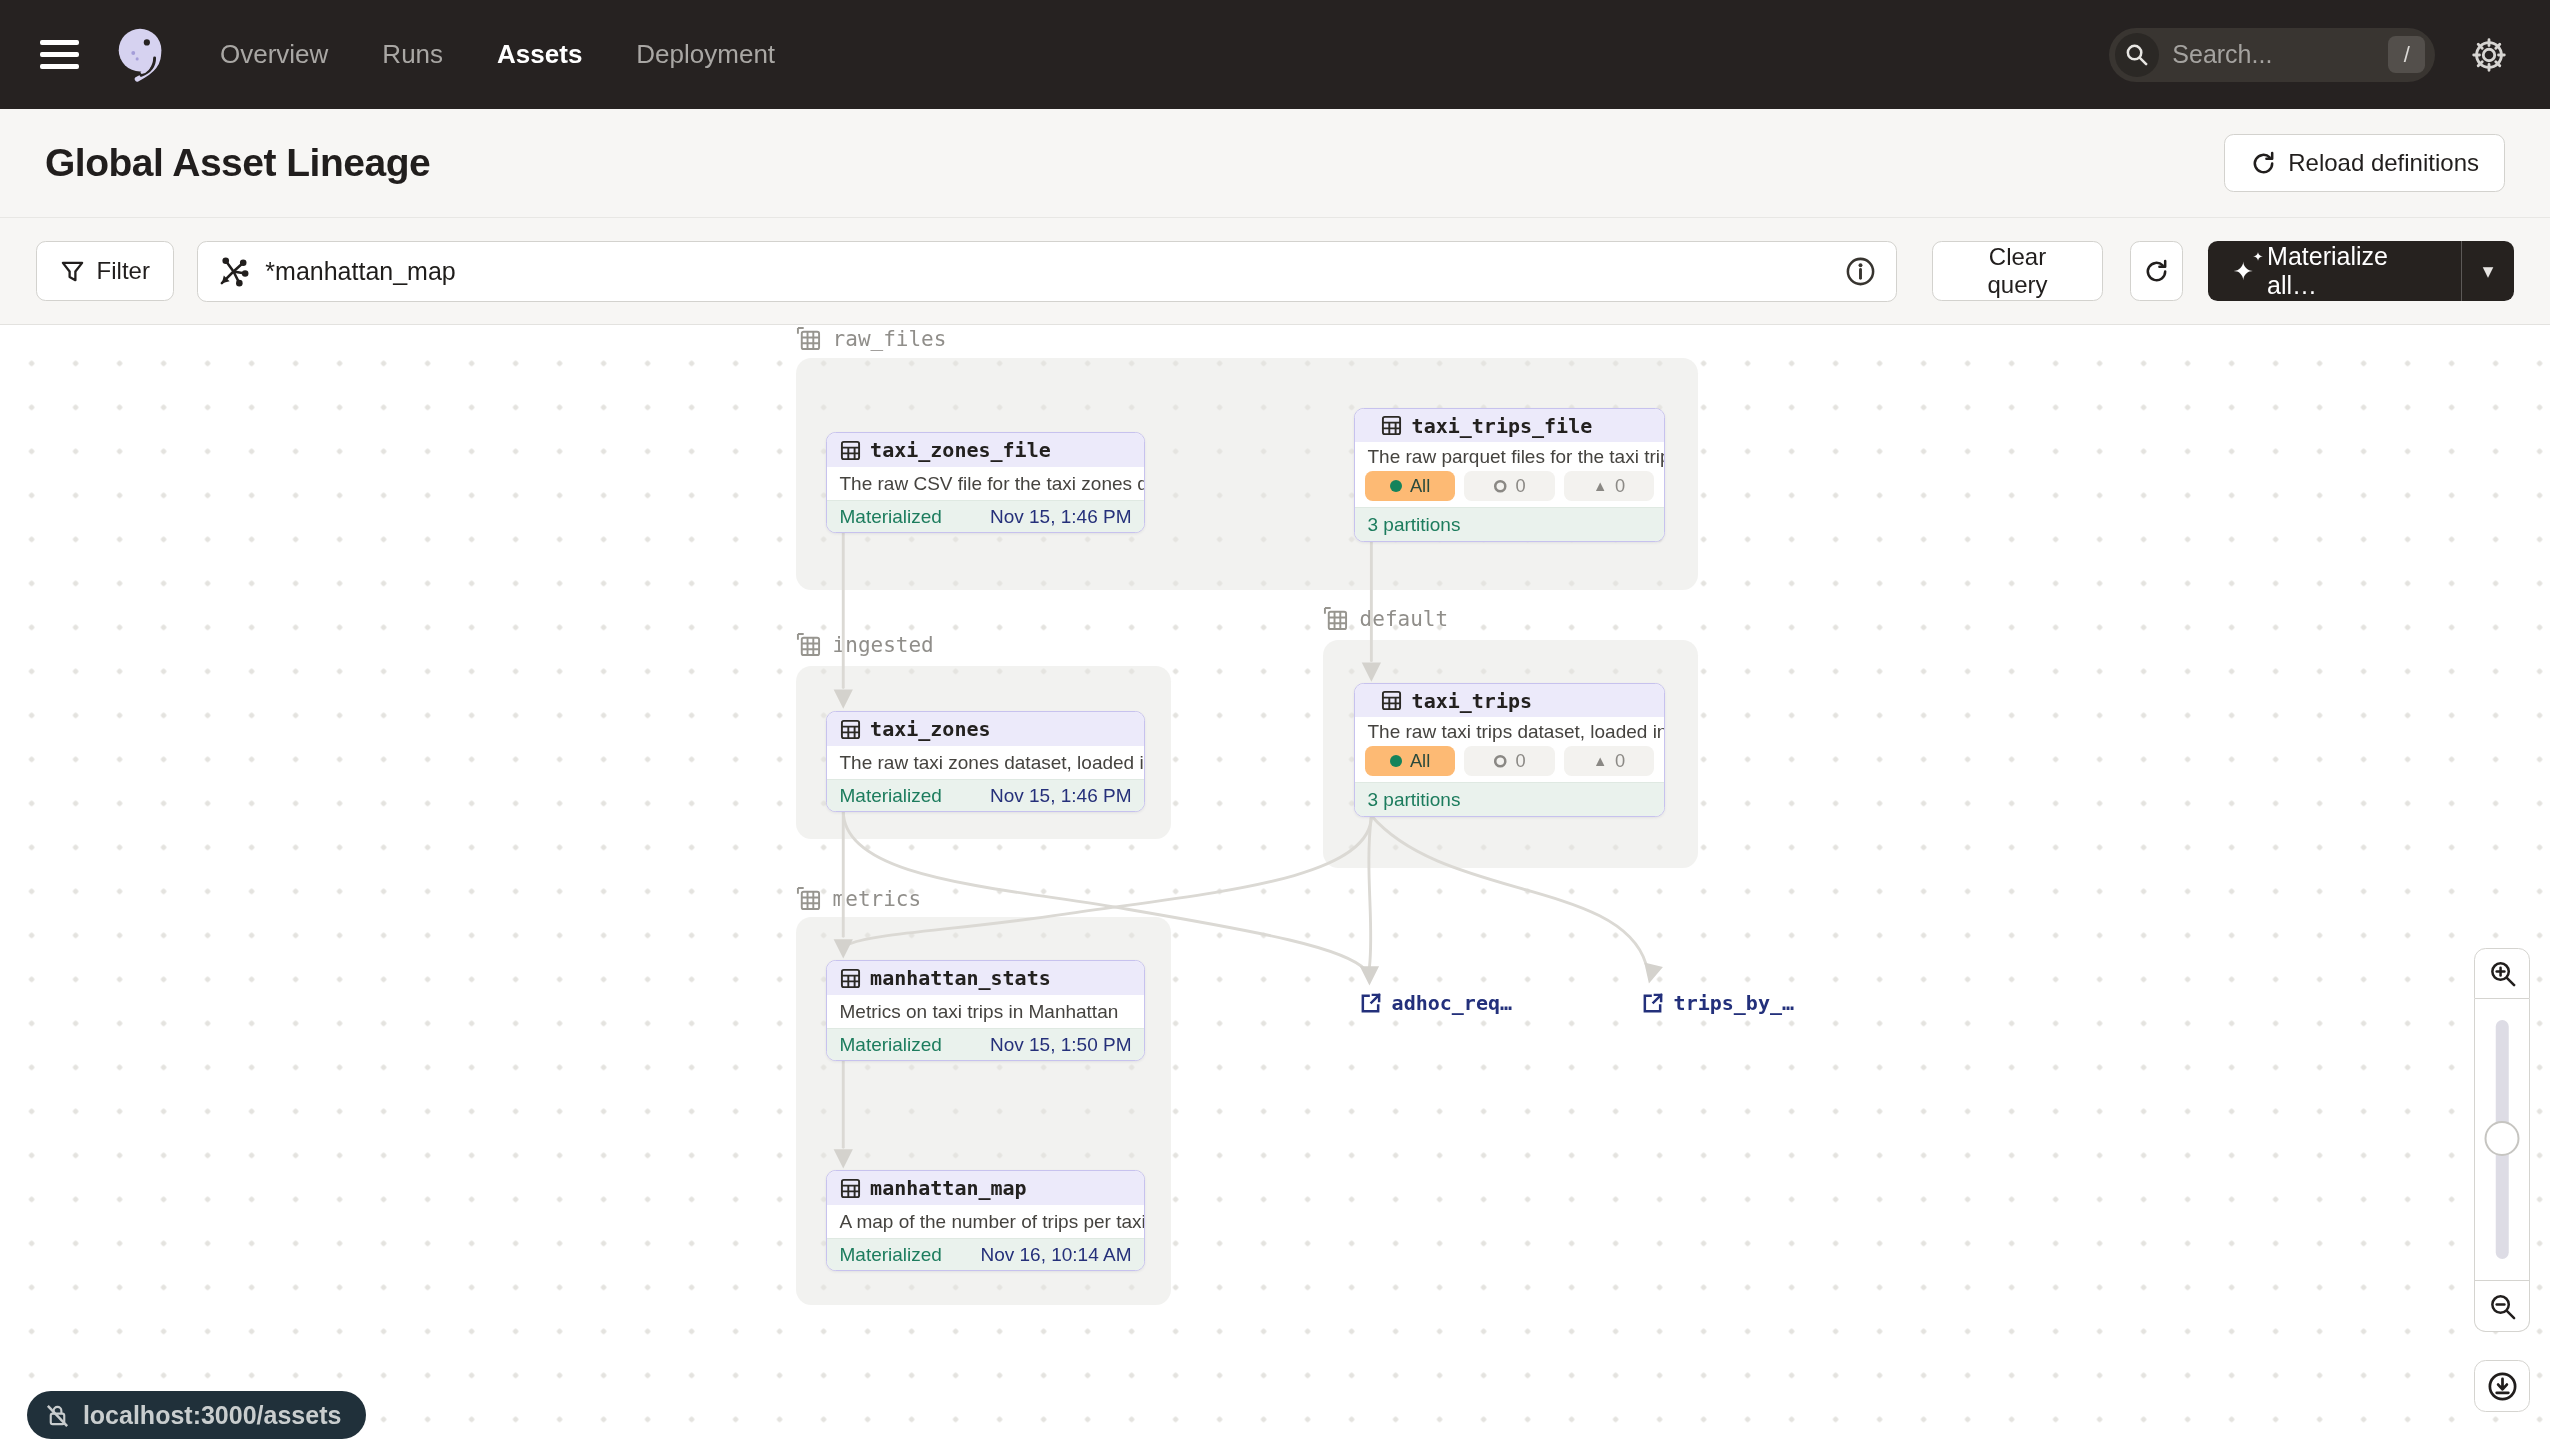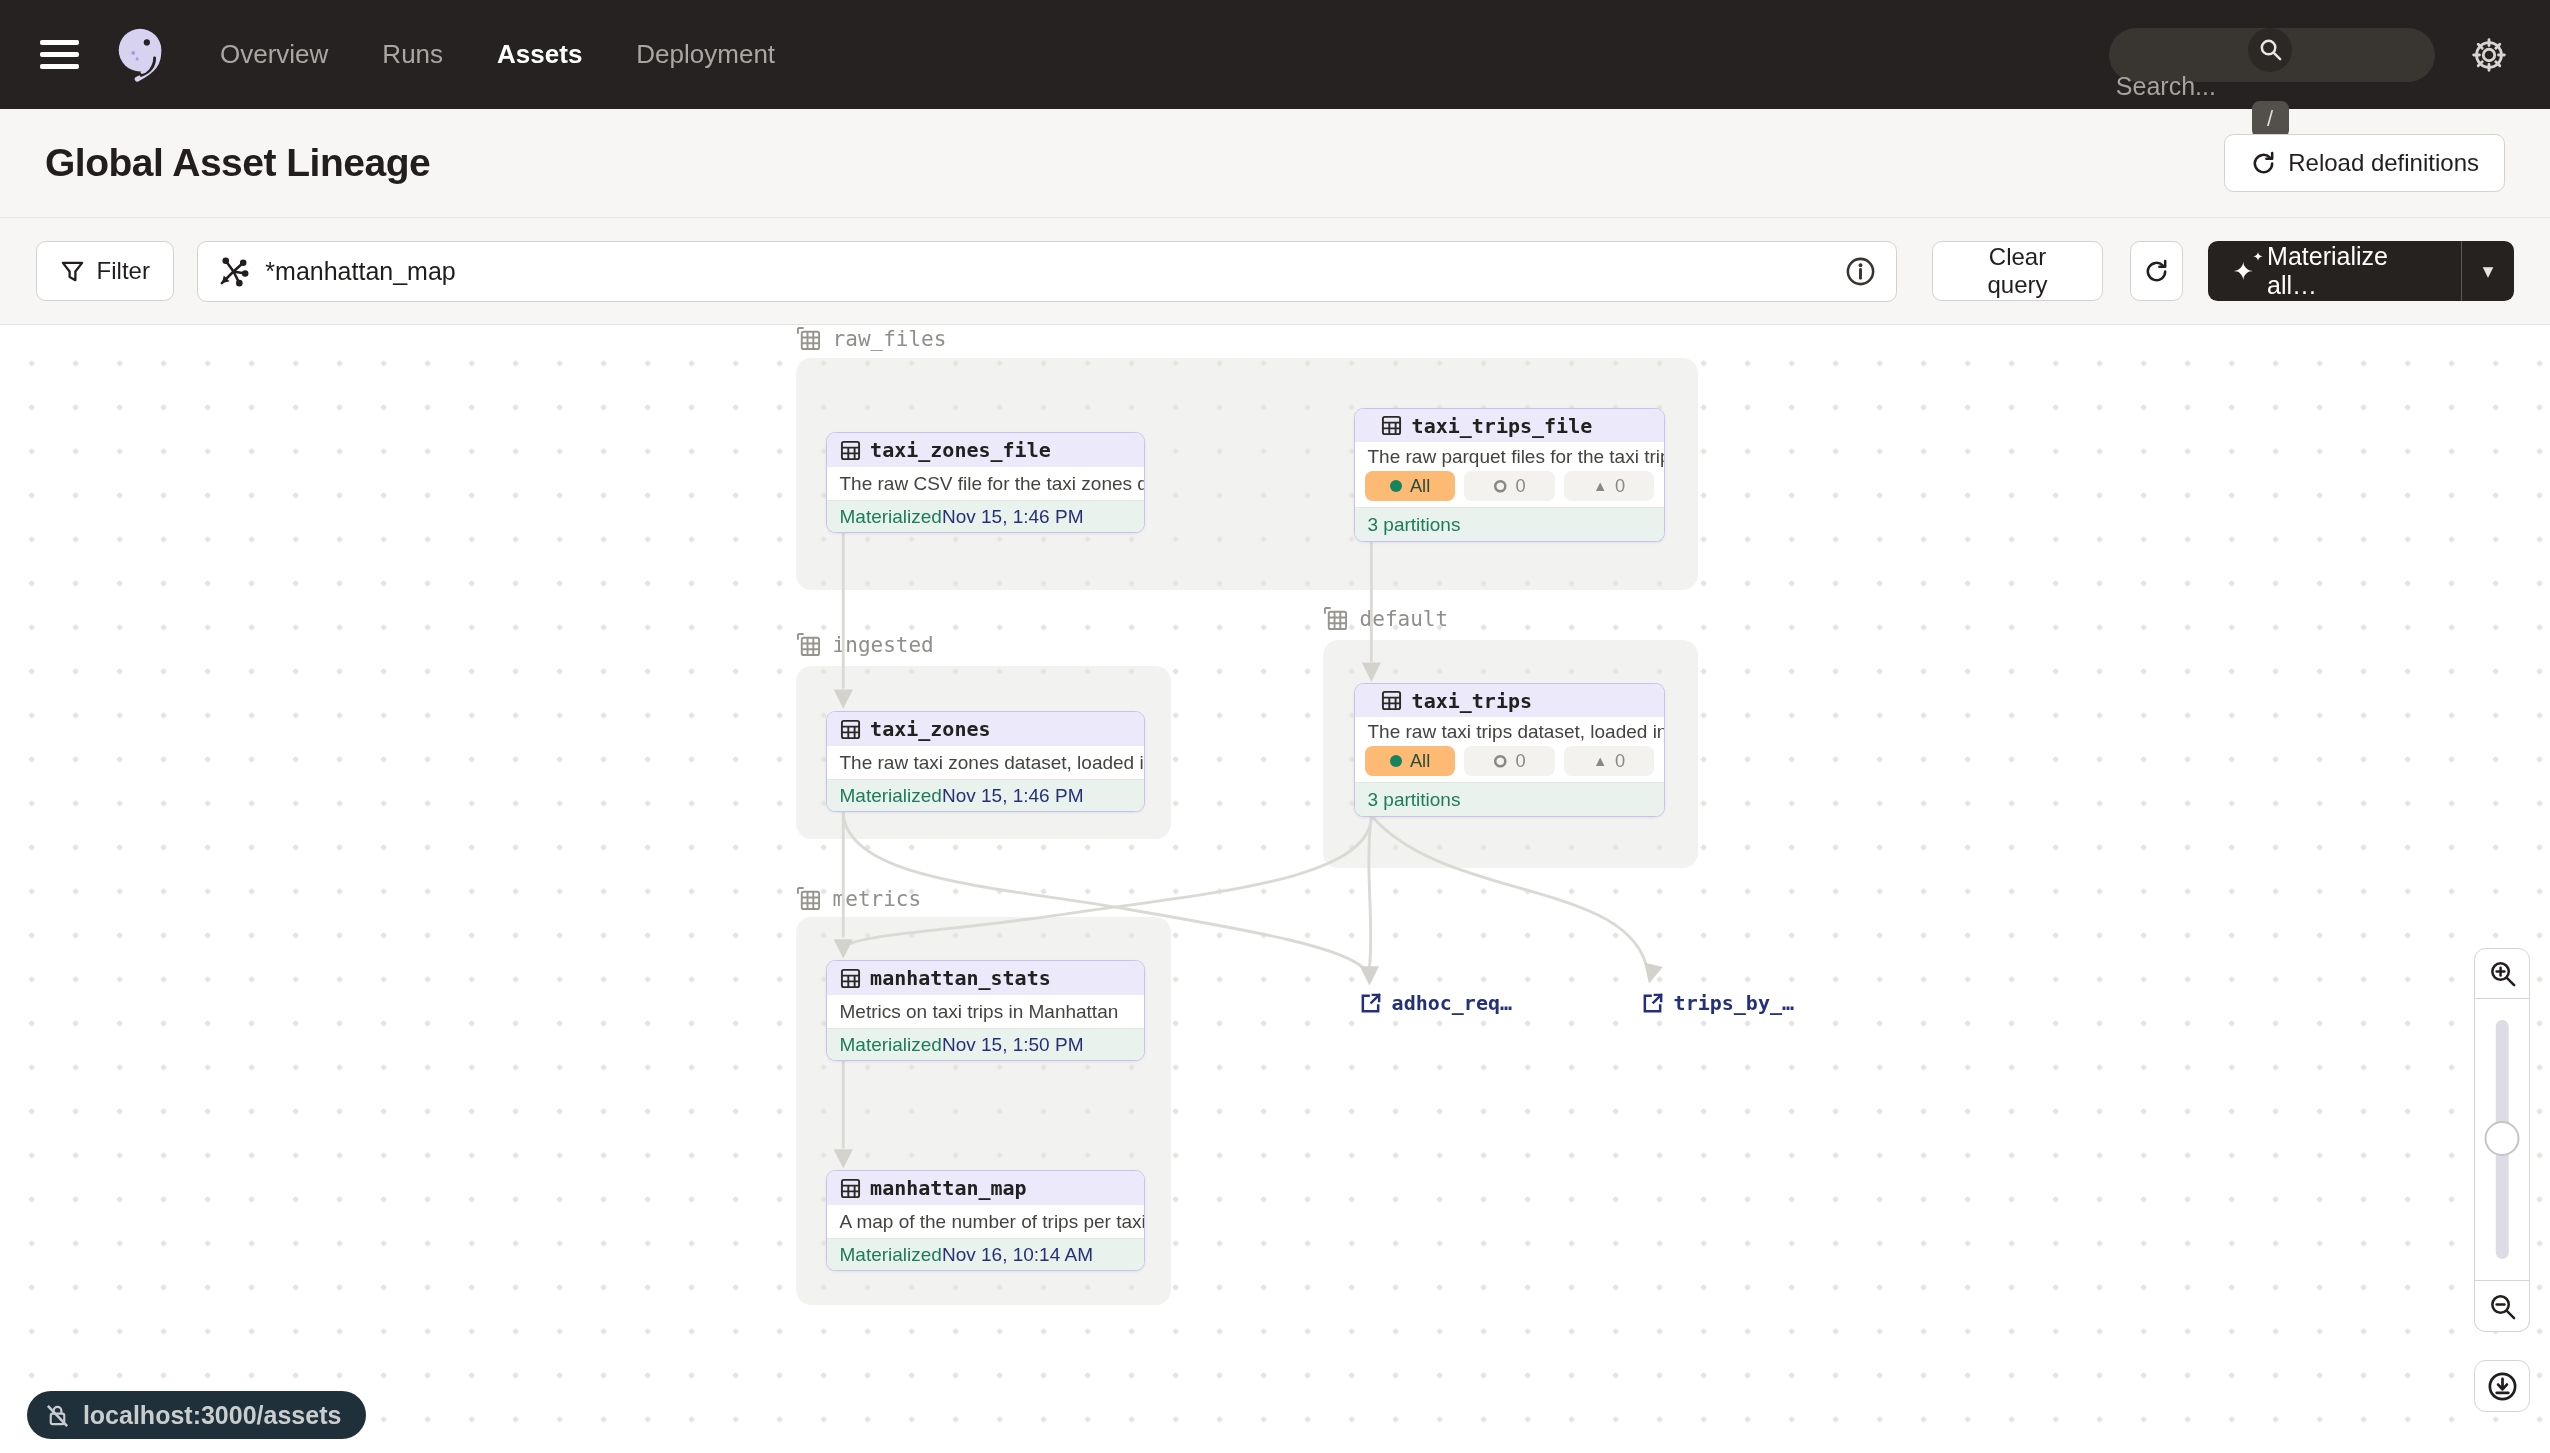--- a/index.html
+++ b/index.html
@@ -9,21 +9,21 @@
 
   
   .nav { height:109px; background:#262221; display:flex; align-items:center; padding:0 40px; }
   .hamburger { width:39px; height:29px; display:flex; flex-direction:column; justify-content:space-between; cursor:pointer; }
   .hamburger span { height:4.8px; background:#fff; border-radius:1.9px; }
   .logo { margin-left:31px; width:64px; height:64px; }
   .nav-links { display:flex; gap:54px; margin-left:46px; }
   .nav-link { font-size:26px; color:#A9A7A4; cursor:pointer; }
   .nav-link.active { color:#fff; font-weight:700; }
   .nav-right { margin-left:auto; display:flex; align-items:center; }
-  .search-pill { width:326px; height:54px; border-radius:27px; background:#393531; display:flex; align-items:center; padding:0 9.6px 0 5.8px;flex-direction:column; }
+  .search-pill { width:326px; height:54px; border-radius:27px; background:#393531; display:flex; align-items:center; padding:0 9.6px 0 5.8px; }
   .search-circle { width:44px; height:44px; border-radius:50%; background:#2B2825; display:flex; align-items:center; justify-content:center; flex:none; }
   .search-input { flex:1; min-width:0; margin-left:13.5px; background:transparent; border:none; outline:none; color:#B9B7B4; font-size:25px; font-family:"Liberation Sans",sans-serif; }
   .search-input::placeholder { color:#A5A3A0; }
   .slash-badge { width:37px; height:37px; border-radius:7.7px; background:#534F4B; color:#DCDAD7; font-size:22px; display:flex; align-items:center; justify-content:center; flex:none; }
   .gear { margin-left:33px; width:42px; height:42px; cursor:pointer; }
 
   
   .page-header { height:109px; background:#F7F6F4; border-bottom:1px solid #E8E7E4; display:flex; align-items:center; padding:0 45px; }
   .page-title { font-size:39px; font-weight:700; color:#211E1D; letter-spacing:-0.5px; }
   .btn { background:#fff; border:1px solid #D3D2CE; border-radius:9.6px; color:#211E1D; font-size:24px; display:flex; align-items:center; justify-content:center; gap:11.6px; cursor:pointer; font-family:"Liberation Sans",sans-serif; }
@@ -46,21 +46,21 @@
   
   .canvas { position:absolute; left:0; top:326px; width:2550px; height:1128px; background:#FFFFFF;
     background-image:radial-gradient(#E4E3DF 2.4px, transparent 2.9px); background-size:44px 44px; background-position:9.6px 15.4px; }
   .group { position:absolute; background:rgba(230,229,225,0.5); border-radius:15.4px; }
   .group-label { position:absolute; display:flex; align-items:center; gap:11.6px; color:#908E8A; font-size:21px; }
   .edges { position:absolute; left:0; top:0; }
 
   .node { position:absolute; width:319px; background:#fff; border:1.9px solid #C7C2EE; border-radius:9.6px; overflow:hidden; box-shadow:0 1px 2.9px rgba(40,35,80,0.08); cursor:pointer; }
   .node-h { background:#ECEAFA; height:34px; display:flex; align-items:center; gap:9.6px; padding:0 12.5px; font-weight:700; font-size:20px; color:#23211F; }
   .node-d { height:33px; display:flex; align-items:center; padding:0 12.5px; font-size:19px; color:#45433F; white-space:nowrap; overflow:hidden; background:#fff; }
-  .node-f { height:32px; background:#EAF2ED; border-top:1px solid #DFE9E2; display:flex; align-items:center; justify-content:flex-start; padding:0 12.5px; font-size:19px; }
+  .node-f { height:32px; background:#EAF2ED; border-top:1px solid #DFE9E2; display:flex; align-items:center; justify-content:space-between; padding:0 12.5px; font-size:19px; }
   .st-ok { color:#1C7C5D; }
   .ts { color:#25307A; }
   .node.part { width:311px; }
   .node.part .node-h { height:33px;padding-left:26px; }
   .node.part .node-d { height:29px; }
   .pills { height:36px; background:#fff; display:flex; gap:8.7px; padding:0 9.6px 5.8px 9.6px; }
   .pill { flex:1; border-radius:7.7px; display:flex; align-items:center; justify-content:center; gap:7.7px; font-size:18.3px; }
   .pill-all { background:#fdba74; color:#2A4A3C; }
   .pill-gray { background:#F3F2EF; color:#8B8985; }
   .dot-green { width:12.5px; height:12.5px; border-radius:50%; background:#15835B; }

